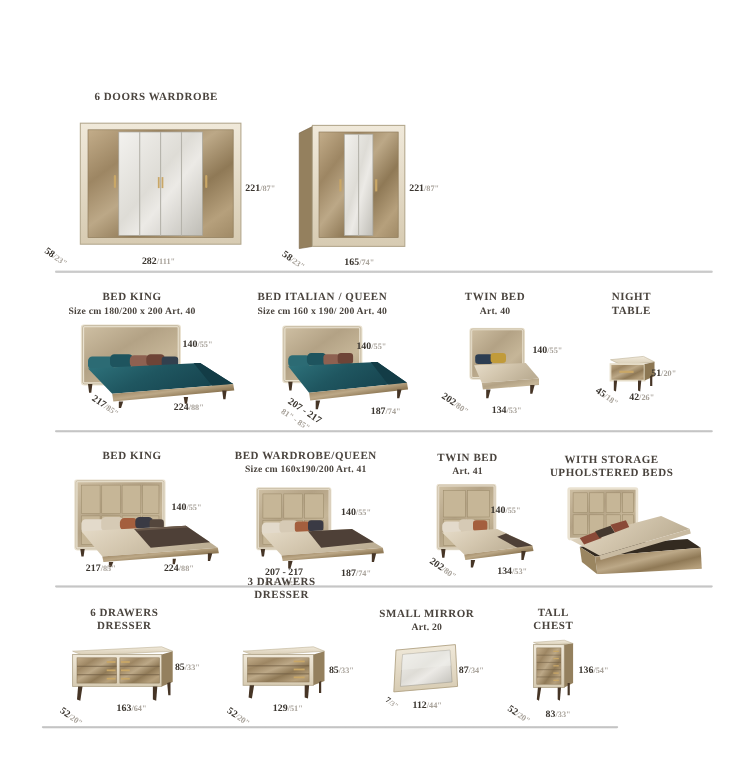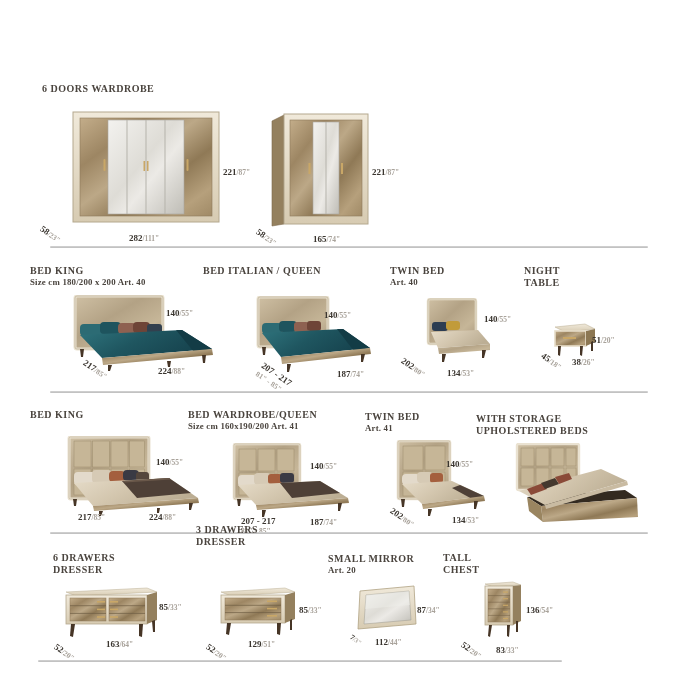--- a/index.html
+++ b/index.html
@@ -1,18 +1,18 @@
 <!DOCTYPE html>
 <html><head>
 <meta charset="utf-8">
 <style>
   html,body{margin:0;padding:0}
   body{width:684px;height:700px;background:#fff;font-family:"Liberation Serif","DejaVu Serif",serif;position:relative}
   .stage{position:absolute;left:0;top:0;width:684px;height:700px;overflow:hidden;background:#fff}
-  .ttl{position:absolute;color:#4a443e}
+  .ttl{position:absolute;text-align:center;color:#4a443e}
   .t1{font-size:10px;font-weight:bold;letter-spacing:.5px;line-height:1.22}
   .t2{font-size:8.8px;font-weight:bold;letter-spacing:.2px;line-height:1.3}
   .fig{position:absolute}
   .dim{position:absolute;white-space:nowrap;line-height:1.05}
   .dim b{font-size:9px;font-weight:bold;color:#3a352f}
   .dim i{font-style:normal;font-size:7.5px;font-weight:bold;color:#a8a29a}
   .dim .dl2{font-size:7.5px;font-weight:bold;color:#a8a29a}
   .dim.small b{font-size:7.5px}
   .dim.small i{font-size:6.5px}
   .rot{transform:rotate(34deg);transform-origin:left center}
@@ -115,20 +115,21 @@
   <polygon points="36,70 40,70 38,76 36,76" fill="#463526"></polygon>
   <polygon points="130,60 134,60 133,68 131,68" fill="#463526"></polygon>
   <polygon points="95,66 99,66 98,72 96,72" fill="#463526"></polygon>
 </svg>
 <div class="dim" style="left:166px;top:303px"><b>140</b><i>/55"</i></div>
 <div class="dim rot" style="left:85px;top:352px"><b>217</b><i>/85"</i></div>
 <div class="dim" style="left:158px;top:361px"><b>224</b><i>/88"</i></div>
 
 <div class="ttl" style="left:203px;top:265px;width:180px">
   <div class="t1">BED ITALIAN / QUEEN</div>
+  <div class="t2">Size cm 160 x 190/ 200 Art. 40</div>
 </div>
 <svg class="fig" style="left:255px;top:296px" width="121" height="80" viewBox="0 0 121 80">
   <rect x="3" y="1" width="70" height="50" rx="2" fill="url(#gsuede)" stroke="#e9e1cf" stroke-width="3"></rect>
   <rect x="3" y="1" width="70" height="50" rx="2" fill="none" stroke="#bdb096" stroke-width="0.7"></rect>
   <polygon points="7,51 11,51 10,59 8,59" fill="#463526"></polygon>
   <rect x="7" y="27" width="20" height="11" rx="4" fill="#2c6b74"></rect>
   <rect x="24" y="25" width="18" height="11" rx="4" fill="#1e545e"></rect>
   <rect x="39" y="26" width="15" height="10" rx="3" fill="#8e6151"></rect>
   <rect x="52" y="25" width="14" height="10" rx="3" fill="#6e4437"></rect>
   <polygon points="7,37 88,33 115,52 26,61" fill="url(#gteal)"></polygon>
@@ -170,21 +171,21 @@
   <polygon points="3,5 33,2 43,7 13,10" fill="url(#gcream)" stroke="#b9ad90" stroke-width="0.5"></polygon>
   <rect x="3" y="9" width="31" height="15" fill="url(#gwood)" stroke="#e6ddc8" stroke-width="1.6"></rect>
   <polygon points="34,9 43,7 43,20 34,24" fill="#8c7753"></polygon>
   <rect x="11" y="15" width="13" height="2" fill="#c9a767"></rect>
   <polygon points="6,24 9,24 8,34 6,33" fill="#463526"></polygon>
   <polygon points="28,24 31,24 30,34 28,33" fill="#463526"></polygon>
   <polygon points="39,20 41,19 41,29 39,29" fill="#463526"></polygon>
 </svg>
 <div class="dim" style="left:592px;top:330px"><b>51</b><i>/20"</i></div>
 <div class="dim rot" style="left:543px;top:345px"><b>45</b><i>/18"</i></div>
-<div class="dim" style="left:572px;top:352px"><b>38</b><i>/26"</i></div>
+<div class="dim" style="left:572px;top:352px"><b>42</b><i>/26"</i></div>
 
 <div class="sep" style="left:50px;top:391px;width:598px"></div>
 
 <div class="ttl" style="left:30px;top:409px;width:180px">
   <div class="t1">BED KING</div>
 </div>
 <svg class="fig" style="left:67px;top:436px" width="137" height="80" viewBox="0 0 137 80">
   <rect x="2" y="1" width="80" height="62" rx="1.5" fill="url(#gsuede)" stroke="#eae2d1" stroke-width="3"></rect>
   <rect x="2" y="1" width="80" height="62" rx="1.5" fill="none" stroke="#bdb096" stroke-width="0.6"></rect>
   <g fill="#c6b697" stroke="#9c8b6b" stroke-width="0.5">

